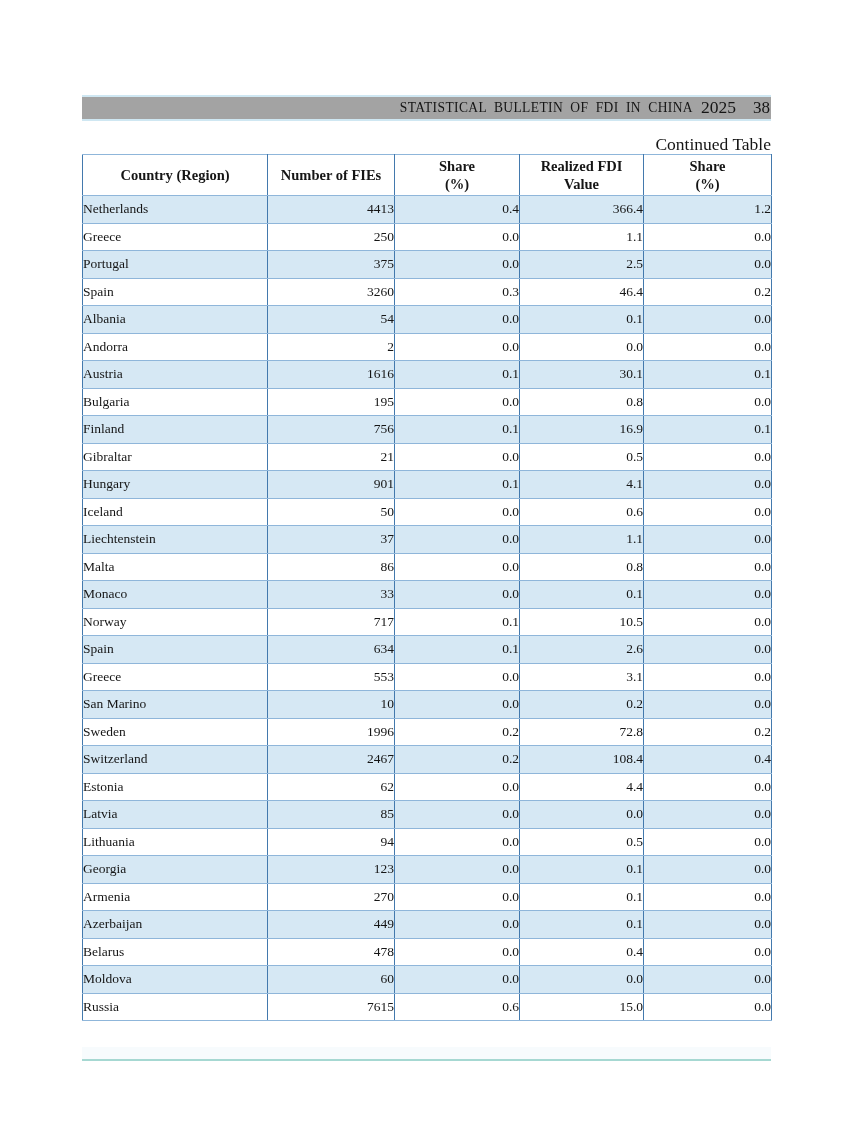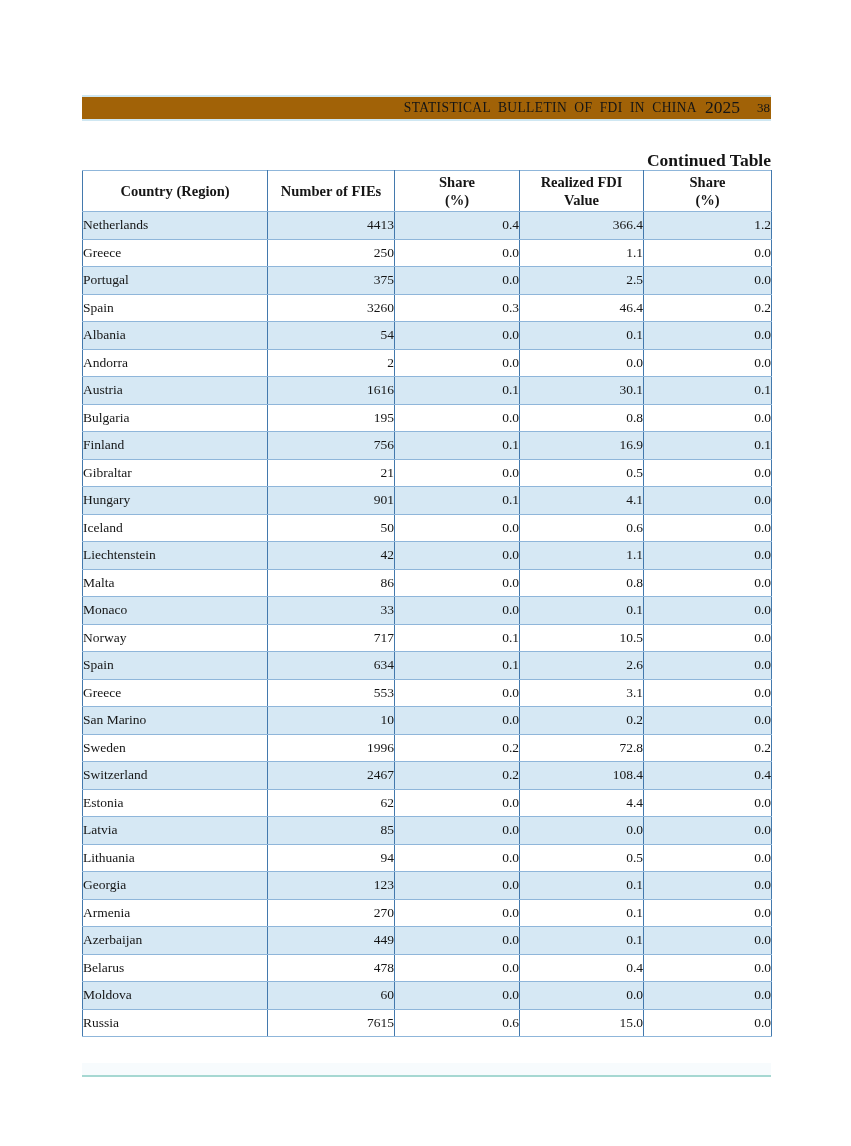--- a/index.html
+++ b/index.html
@@ -23,49 +23,49 @@
     left: 82px;
     top: 0;
     width: 689px;
   }
   
   .running-head {
     margin-top: 95px;
     height: 22px;
     border-top: 2px solid var(--header-rule, #cfe7f2);
     border-bottom: 2px solid var(--header-rule, #cfe7f2);
-    background: #a16207;
+    background: #a3a3a3;
     display: flex;
     justify-content: flex-end;
     align-items: center;
     white-space: nowrap;
   }
   .rh-title {
     font-size: 13.5px;
     letter-spacing: 0.4px;
     word-spacing: 3.5px;
     transform: scaleY(1.08);
   }
   .rh-year {
     font-size: 17.5px;
     margin-left: 8px;
     line-height: 1;
   }
   .rh-page {
-    font-size: 13px;
+    font-size: 17px;
     margin-left: 17px;
     margin-right: 1px;
   }
   
   .continued {
-    margin-top: 29px;
+    margin-top: 13px;
     height: 20px;
     line-height: 20px;
     text-align: right;
-    font-weight: bold;
+    font-weight: normal;
     font-size: 17.5px;
   }
   
   table.fdi {
     width: 689px;
     table-layout: fixed;
     border-collapse: collapse;
     border: 1px solid var(--border-vertical, #4379ad);
     font-family: Liberation Serif, serif;
   }
@@ -237,21 +237,21 @@
           </tr>
           <tr>
             <td class="country">Iceland</td>
             <td class="num">50</td>
             <td class="num">0.0</td>
             <td class="num">0.6</td>
             <td class="num">0.0</td>
           </tr>
           <tr>
             <td class="country">Liechtenstein</td>
-            <td class="num">42</td>
+            <td class="num">37</td>
             <td class="num">0.0</td>
             <td class="num">1.1</td>
             <td class="num">0.0</td>
           </tr>
           <tr>
             <td class="country">Malta</td>
             <td class="num">86</td>
             <td class="num">0.0</td>
             <td class="num">0.8</td>
             <td class="num">0.0</td>

